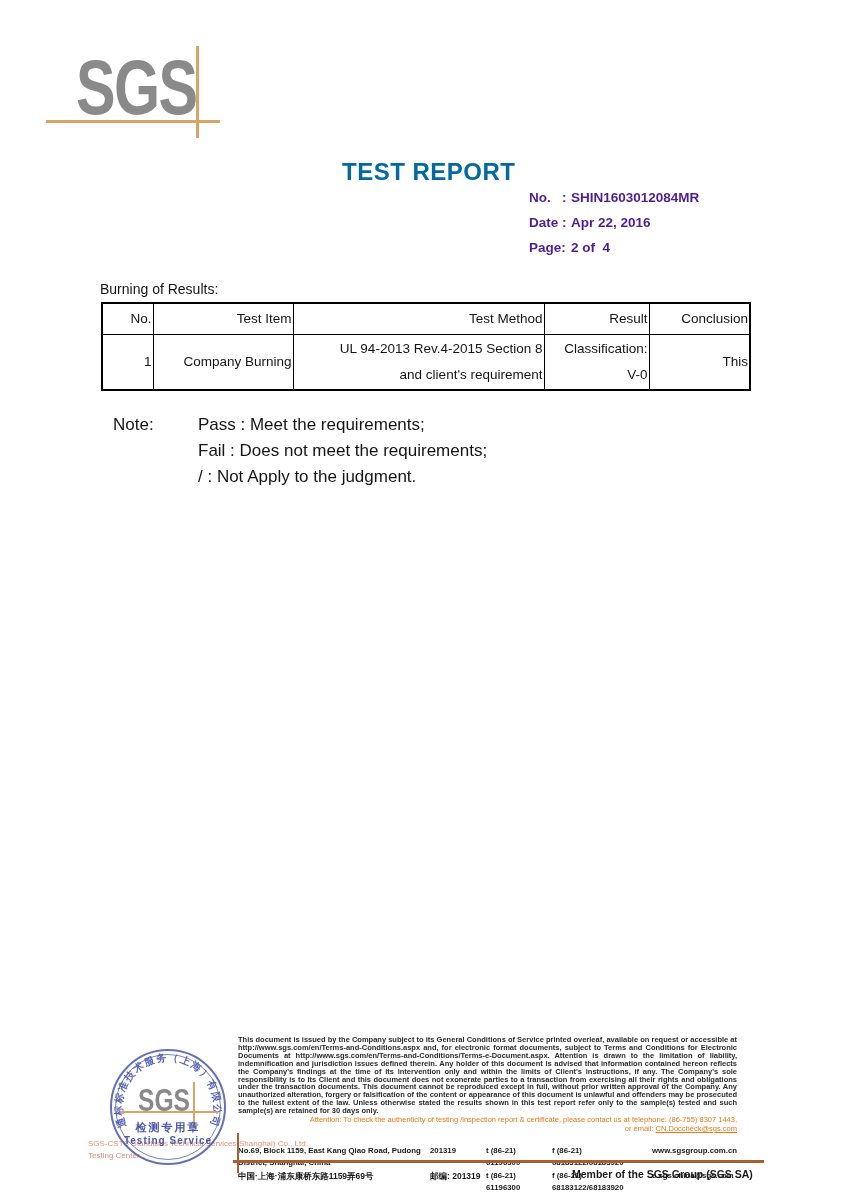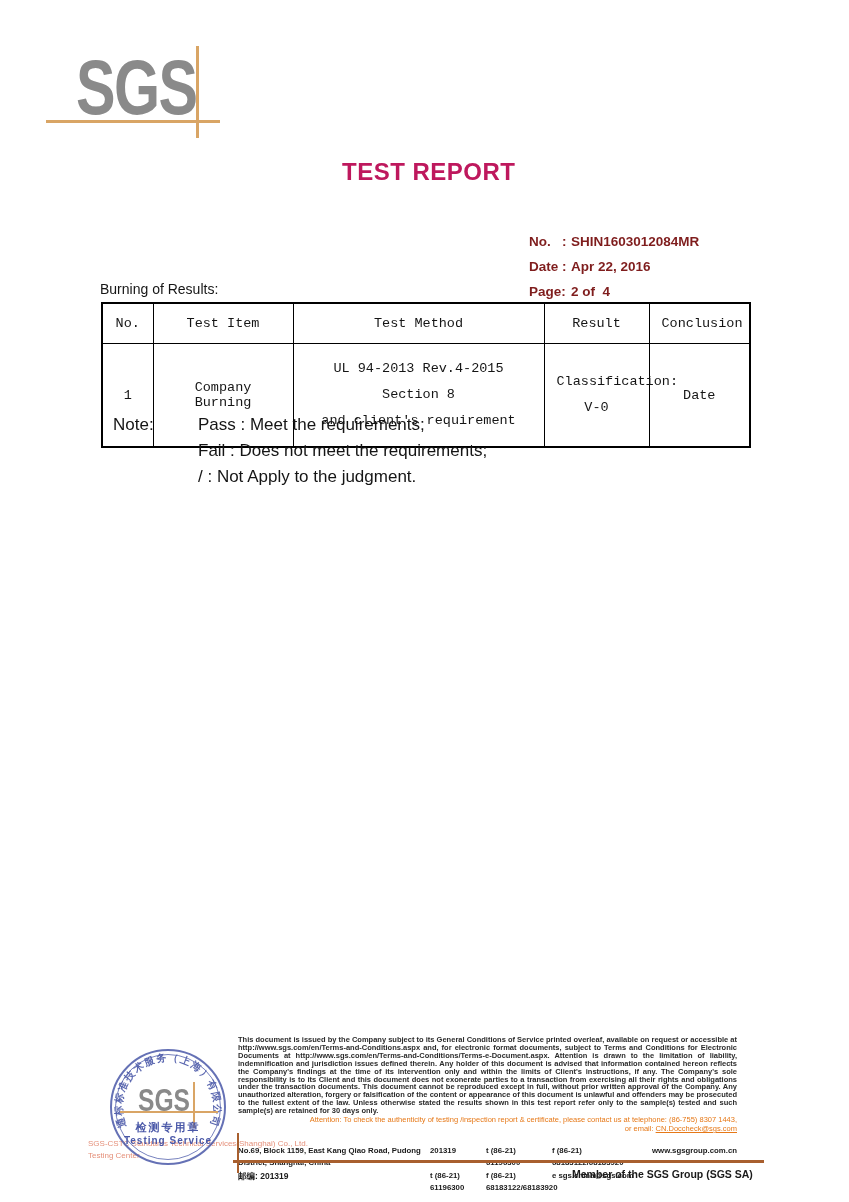--- a/index.html
+++ b/index.html
@@ -12,32 +12,32 @@
 
   
   .logo-text{position:absolute;left:76px;top:54px;z-index:1;font-size:78px;line-height:66px;
              font-weight:bold;color:#8a8a8a;transform:scaleX(0.76);transform-origin:left top;
              letter-spacing:-2px;}
   .logo-hline{position:absolute;left:46px;top:120px;width:174px;height:3px;background:#d9a565;z-index:2;}
   .logo-vline{position:absolute;left:196px;top:46px;width:3px;height:92px;background:#d9a565;z-index:2;}
 
   
   .title{position:absolute;left:342px;top:158px;z-index:1;font-size:24px;font-weight:bold;
-         letter-spacing:0.5px;margin:0;color:#be185d;}
-  .info{position:absolute;left:529px;top:190px;z-index:1;font-size:13.5px;font-weight:bold;color:#7f1d1d;margin-top:44px;}
+         letter-spacing:0.5px;margin:0;color:#0369a1;}
+  .info{position:absolute;left:529px;top:190px;z-index:1;font-size:13.5px;font-weight:bold;color:#4c1d95;}
   .info-row{height:15px;margin-bottom:10px;display:flex;}
   .info-label{display:inline-block;width:42px;white-space:pre;}
   .info-value{white-space:pre;}
 
   
   .summary-heading{position:absolute;left:100px;top:281px;z-index:1;font-size:14px;color:#151515;}
   .results-table{position:absolute;left:101px;top:302px;z-index:1;width:648px;border-collapse:collapse;
                  font-size:13.5px;color:#151515;table-layout:fixed;}
-  .results-table th,.results-table td{border:1.5px solid #000;text-align:center;vertical-align:middle;
-                 font-weight:normal;padding:12px;font-family:Liberation Mono, monospace;}
+  .results-table th,.results-table td{border:1.5px solid #000;text-align:right;vertical-align:middle;
+                 font-weight:normal;padding:1px;}
   .results-table{border:2px solid #000;}
   .results-table thead tr{height:31px;}
   .results-table tbody tr{height:56px;}
   .two-line div{line-height:26px;}
 
   
   .note{position:absolute;left:113px;top:412px;z-index:1;font-size:17px;display:flex;color:#151515;}
   .note-label{width:85px;line-height:26px;}
   .note-lines div{line-height:26px;}
 
@@ -108,21 +108,21 @@
         <td>1</td>
         <td>Company Burning</td>
         <td class="two-line">
           <div>UL 94-2013 Rev.4-2015 Section 8</div>
           <div>and client's requirement</div>
         </td>
         <td class="two-line">
           <div>Classification:</div>
           <div>V-0</div>
         </td>
-        <td>Date</td>
+        <td>This</td>
       </tr>
     </tbody>
   </table>
 
   <div class="note">
     <div class="note-label">Note:</div>
     <div class="note-lines">
       <div>Pass : Meet the requirements;</div>
       <div>Fail : Does not meet the requirements;</div>
       <div>/ : Not Apply to the judgment.</div>
@@ -151,20 +151,21 @@
   <div class="legal-block">
     <p class="legal">This document is issued by the Company subject to its General Conditions of Service printed overleaf, available on request or accessible at http://www.sgs.com/en/Terms-and-Conditions.aspx and, for electronic format documents, subject to Terms and Conditions for Electronic Documents at http://www.sgs.com/en/Terms-and-Conditions/Terms-e-Document.aspx. Attention is drawn to the limitation of liability, indemnification and jurisdiction issues defined therein. Any holder of this document is advised that information contained hereon reflects the Company's findings at the time of its intervention only and within the limits of Client's instructions, if any. The Company's sole responsibility is to its Client and this document does not exonerate parties to a transaction from exercising all their rights and obligations under the transaction documents. This document cannot be reproduced except in full, without prior written approval of the Company. Any unauthorized alteration, forgery or falsification of the content or appearance of this document is unlawful and offenders may be prosecuted to the fullest extent of the law. Unless otherwise stated the results shown in this test report refer only to the sample(s) tested and such sample(s) are retained for 30 days only.</p>
     <div class="attention">Attention: To check the authenticity of testing /inspection report &amp; certificate, please contact us at telephone: (86-755) 8307 1443,</div>
     <div class="attention"><span>or email: </span><span class="email">CN.Doccheck@sgs.com</span></div>
     <div class="addr-grid">
       <div>No.69, Block 1159, East Kang Qiao Road, Pudong District, Shanghai, China</div>
       <div>201319</div>
       <div>t (86-21) 61196300</div>
       <div>f (86-21) 68183122/68183920</div>
       <div>www.sgsgroup.com.cn</div>
+      <div class="cjk">中国·上海·浦东康桥东路1159弄69号</div>
       <div class="cjk">邮编: 201319</div>
       <div>t (86-21) 61196300</div>
       <div>f (86-21) 68183122/68183920</div>
       <div>e  sgs.china@sgs.com</div>
     </div>
   </div>
 
   <div class="addr-vline"></div>
   <div class="footer-rule"></div>
   <div class="member">Member of the SGS Group (SGS SA)</div>

